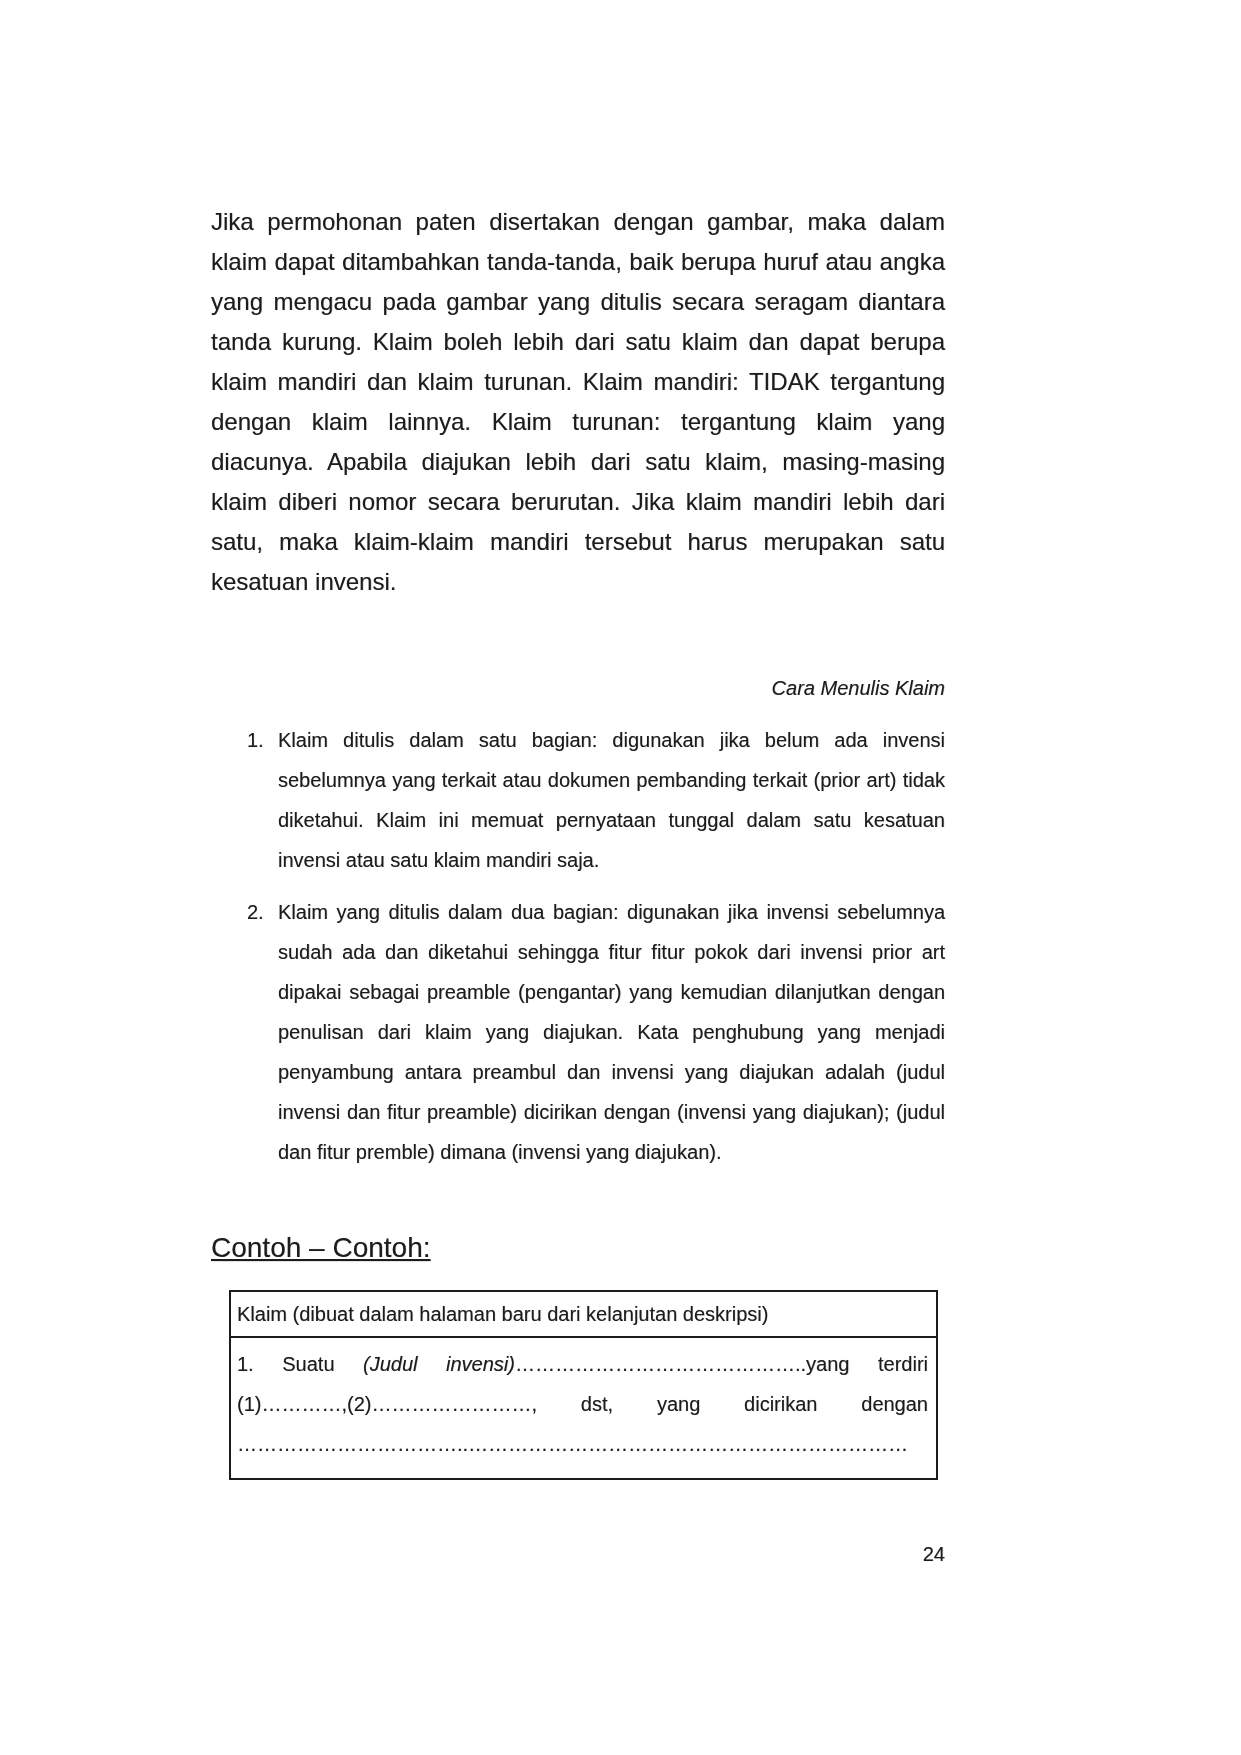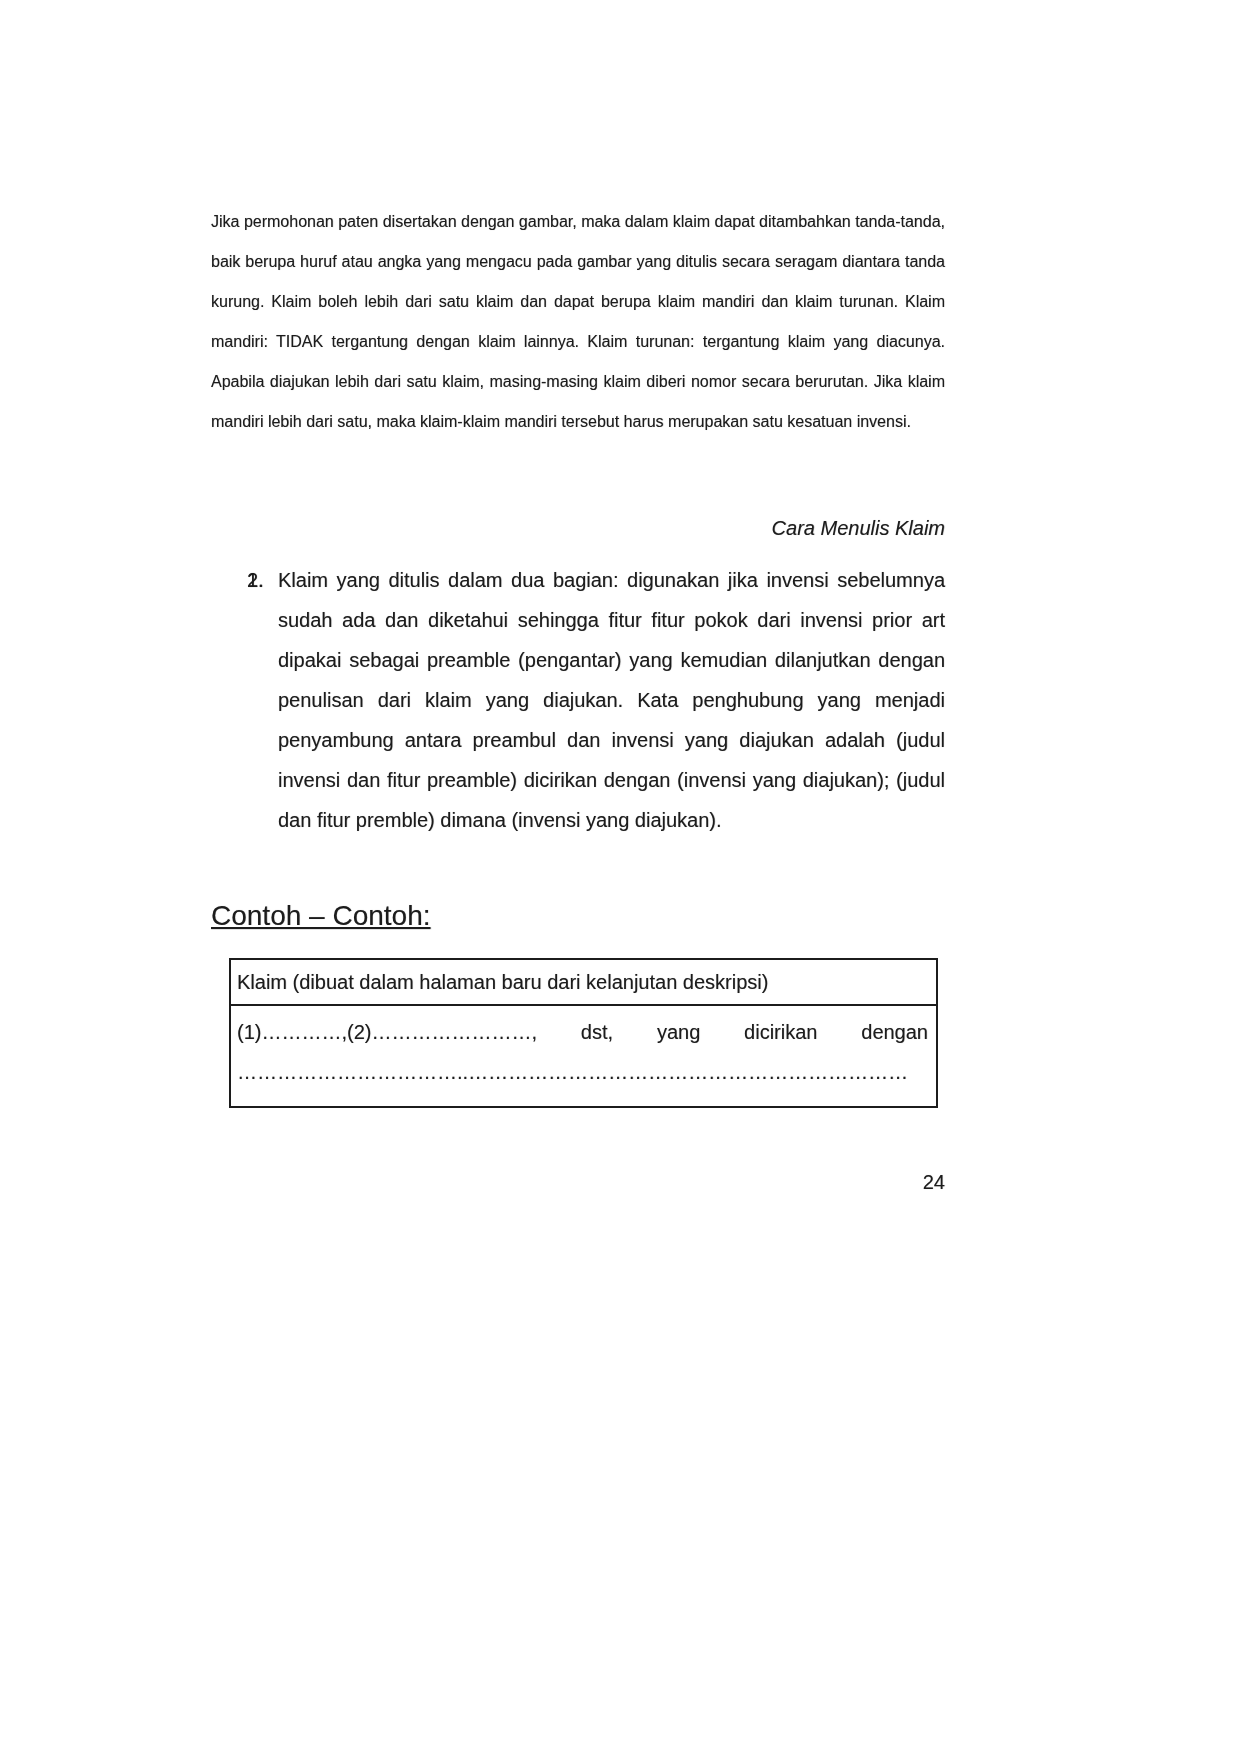--- a/index.html
+++ b/index.html
@@ -12,21 +12,21 @@
   }
   .page {
     position: relative;
     width: 1241px;
     height: 1755px;
     padding: 202px 296px 0 211px;
     background: #ffffff;
     text-shadow: 0.3px 0.3px 0.7px rgba(0,0,0,0.40);
   }
   .para {
-    font-size: 16px;
+    font-size: 24px;
     line-height: 40px;
     text-align: justify;
   }
   .heading {
     margin-top: 66px;
     margin-left: 4px;
     font-size: 20px;
     line-height: 40px;
     font-style: italic;
     font-weight: normal;
@@ -93,32 +93,39 @@
 
 <div class="page">
 
   <p class="para">Jika permohonan paten disertakan dengan gambar, maka dalam klaim dapat ditambahkan tanda-tanda, baik berupa huruf atau angka yang mengacu pada gambar yang ditulis secara seragam diantara tanda kurung. Klaim boleh lebih dari satu klaim dan dapat berupa klaim mandiri dan klaim turunan. Klaim mandiri: TIDAK tergantung dengan klaim lainnya. Klaim turunan: tergantung klaim yang diacunya. Apabila diajukan lebih dari satu klaim, masing-masing klaim diberi nomor secara berurutan. Jika klaim mandiri lebih dari satu, maka klaim-klaim mandiri tersebut harus merupakan satu kesatuan invensi.</p>
 
   <p class="heading">Cara Menulis Klaim</p>
 
   <div class="list">
     <div class="list-item">
       <span class="num">1.</span>
+      <span>Klaim ditulis dalam satu bagian: digunakan jika belum ada invensi sebelumnya yang terkait atau dokumen pembanding terkait (prior art) tidak diketahui. Klaim ini memuat pernyataan tunggal dalam satu kesatuan invensi atau satu klaim mandiri saja.</span>
     </div>
     <div class="list-item">
       <span class="num">2.</span>
       <span>Klaim yang ditulis dalam dua bagian: digunakan jika invensi sebelumnya sudah ada dan diketahui sehingga fitur fitur pokok dari invensi prior art dipakai sebagai preamble (pengantar) yang kemudian dilanjutkan dengan penulisan dari klaim yang diajukan. Kata penghubung yang menjadi penyambung antara preambul dan invensi yang diajukan adalah (judul invensi dan fitur preamble) dicirikan dengan (invensi yang diajukan); (judul dan fitur premble) dimana (invensi yang diajukan).</span>
     </div>
   </div>
 
   <p class="contoh">Contoh – Contoh:</p>
 
   <div class="claim-box">
     <div class="claim-header">Klaim (dibuat dalam halaman baru dari kelanjutan deskripsi)</div>
     <div class="claim-body">
+      <div class="tline">
+        <span>1.</span>
+        <span>Suatu</span>
+        <span class="it">(Judul invensi)</span><span>……………………………………..yang</span>
+        <span>terdiri</span>
+      </div>
       <div class="tline">(1)…………,(2)……………………, dst, yang dicirikan dengan</div>
       <div class="tline last">……………………………..…………………………………………………………</div>
     </div>
   </div>
 
   <p class="page-num">24</p>
 
 </div>
 
 </body></html>

